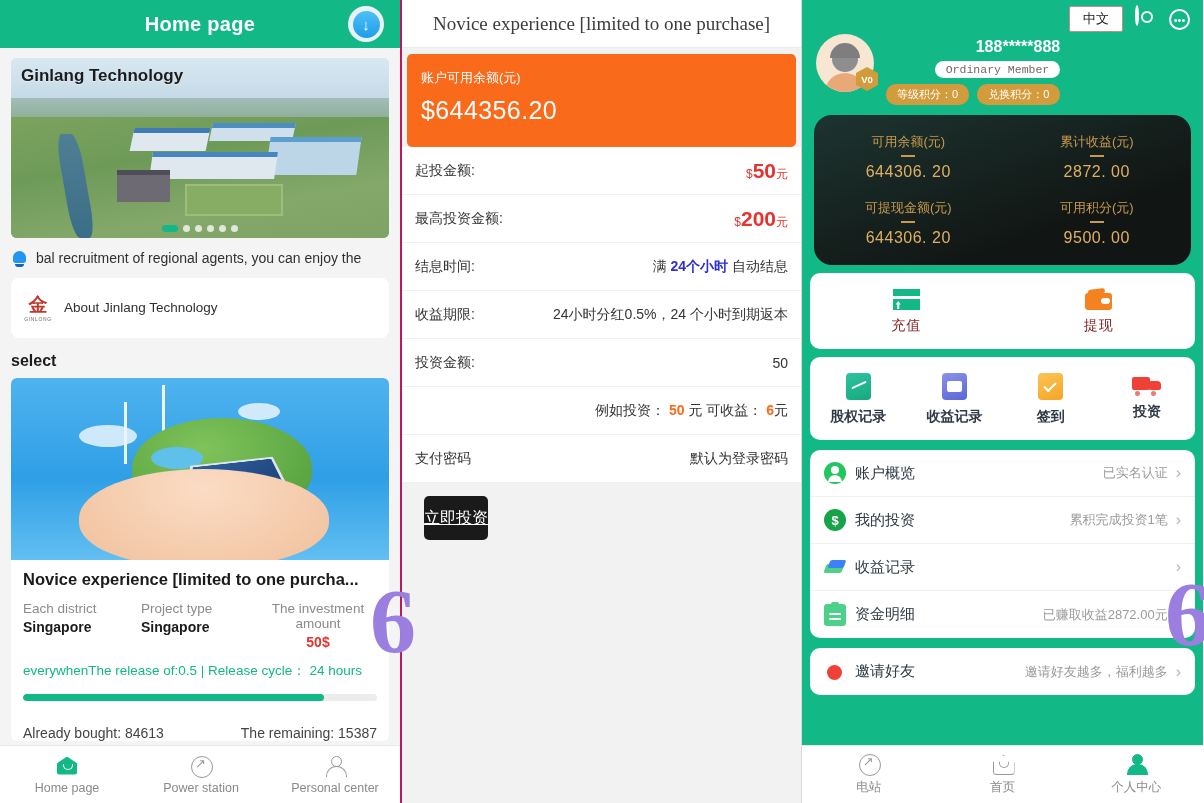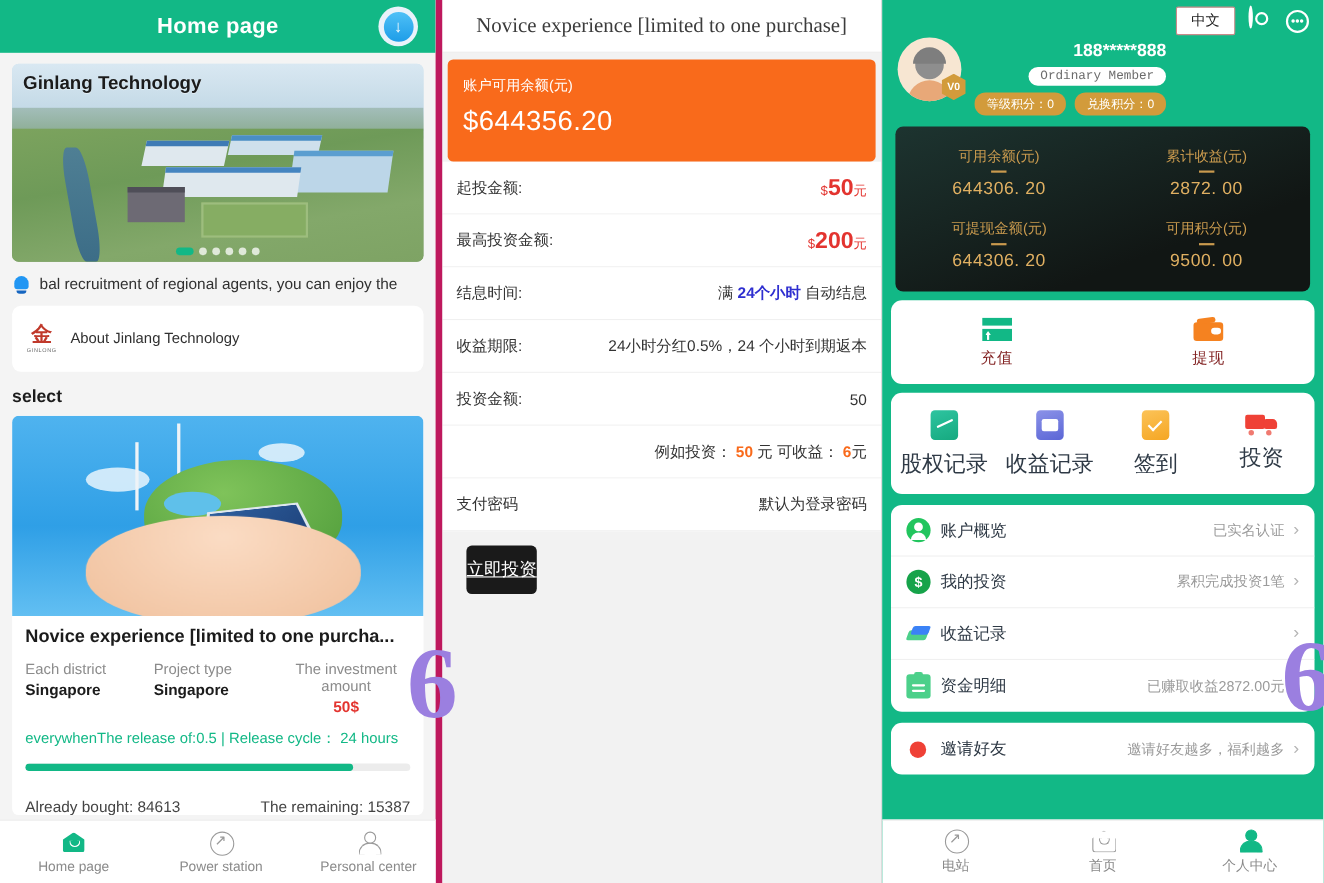--- a/index.html
+++ b/index.html
@@ -6,21 +6,21 @@
   html, body {
     width: 1204px; height: 803px;
     font-family: "Liberation Sans", "DejaVu Sans", sans-serif;
     overflow: hidden; background: #fff;
   }
   .screen { display: flex; width: 1204px; height: 803px; }
 
   
   .panel-home {
     width: 402px; height: 803px; position: relative;
-    background: #f4f4f4; border-right: 6px solid #be185d;
+    background: #f4f4f4; border-right: 2px solid #be185d;
     overflow: hidden;
   }
   .home-header {
     height: 48px; background: #12b886; position: relative;
     display: flex; align-items: center; justify-content: center;
   }
   .home-header .title {
     color: #fff; font-size: 20px; font-weight: bold; letter-spacing: .3px;
   }
   .dl-btn {
@@ -325,21 +325,21 @@
     font-size: 11.5px; padding: 2px 11px; border-radius: 11px;
     font-family: "Liberation Mono", monospace;
   }
   .pf-points { display: flex; gap: 8px; margin-top: 6px; }
   .pill {
     background: #d29b3b; color: #fff; font-size: 11px; padding: 3px 11px;
     border-radius: 10px; white-space: nowrap;
   }
   .stats-card {
     margin: 10px 12px 0 12px; background: linear-gradient(160deg,#1d3430,#111614 70%);
-    border-radius: 7px; padding: 18px 0 18px 0;
+    border-radius: 18px; padding: 18px 0 18px 0;
     display: grid; grid-template-columns: 1fr 1fr; row-gap: 18px;
   }
   .stat { text-align: center; }
   .stat .k { font-size: 13px; color: #c99a4e; }
   .stat .dash { width: 14px; height: 2px; background: #c99a4e; margin: 4px auto 6px auto; }
   .stat .v { font-size: 16px; color: #e0b062; letter-spacing: .5px; }
   .white-card {
     margin: 8px 8px 0 8px; background: #fff; border-radius: 10px;
   }
   .acts { display: flex; padding: 16px 0 14px 0; }
@@ -365,21 +365,21 @@
   .ic-wallet:after {
     content:""; position:absolute; left:16px; top:9px; width:9px; height:6px;
     background:#fff; border-radius:3px;
   }
   .ic-wallet em {
     position:absolute; left:3px; top:0px; width:17px; height:5px;
     background:#f58220; border-radius:3px; transform: rotate(-8deg);
   }
   .grid4 { display: flex; padding: 16px 0 14px 0; }
   .g4 { flex: 1; display: flex; flex-direction: column; align-items: center; gap: 8px; cursor: pointer; }
-  .g4 .lbl { font-size: 20px; color: #2f3a46; }
+  .g4 .lbl { font-size: 14px; color: #2f3a46; font-weight: bold; }
   .sq { width: 25px; height: 27px; border-radius: 4px; position: relative; }
   .sq.green { background: linear-gradient(160deg,#2ec4a0,#16a97f); }
   .sq.green:after { content:"📈"; display:none; }
   .sq.green em {
     position:absolute; left:5px; top:11px; width:16px; height:2px; background:#fff;
     transform: rotate(-25deg); border-radius:2px;
   }
   .sq.blue { background: linear-gradient(160deg,#8b92e8,#5b66d6); }
   .sq.blue em {
     position:absolute; left:5px; top:8px; width:15px; height:11px; background:#fff; border-radius:2px;

